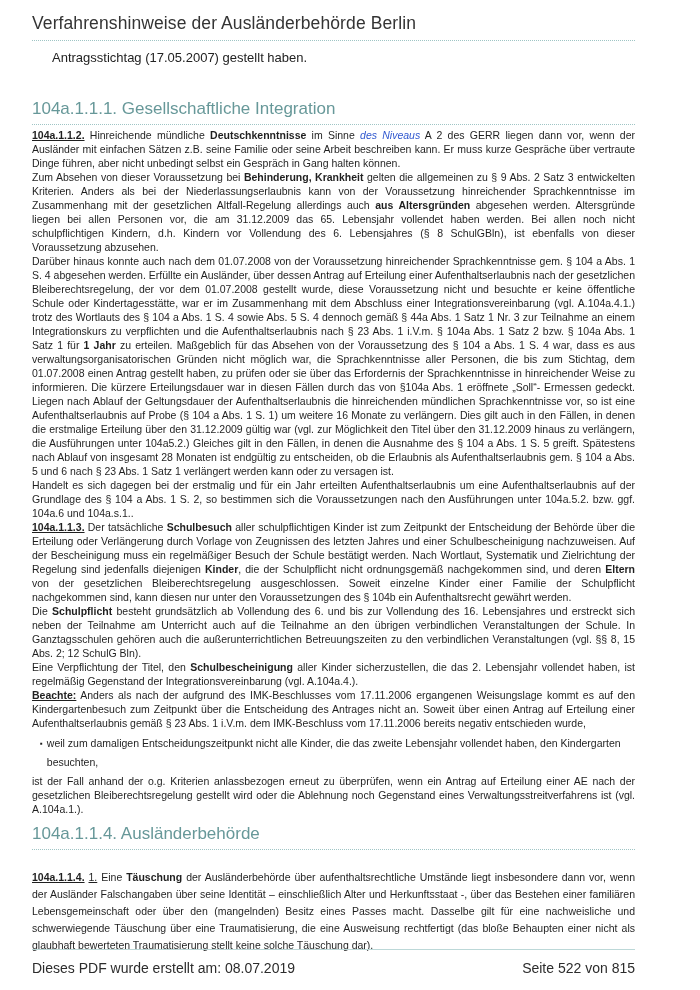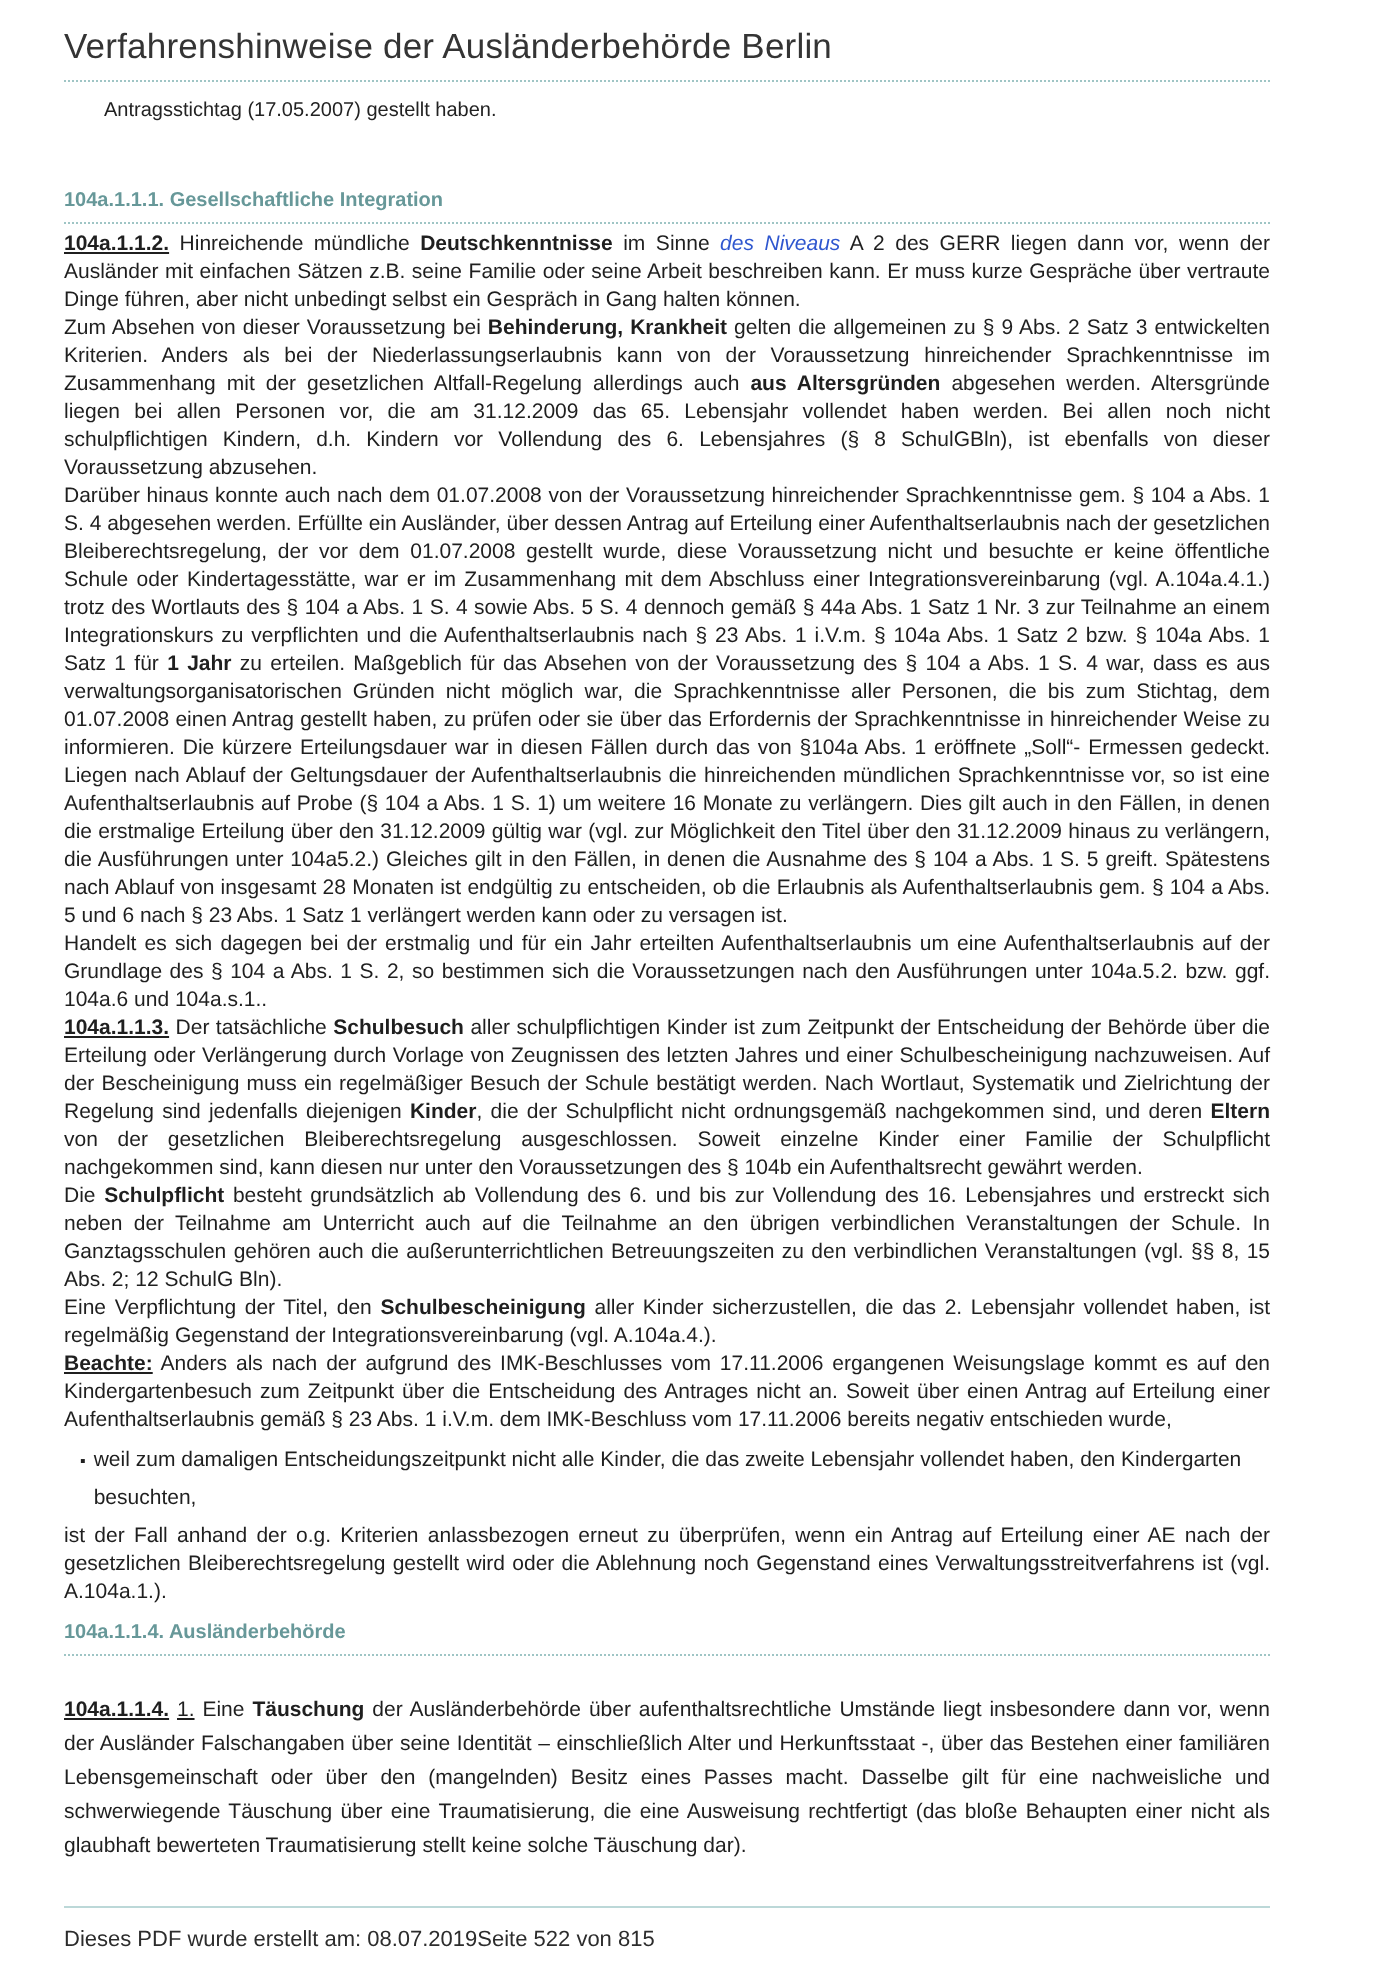--- a/index.html
+++ b/index.html
@@ -24,30 +24,30 @@
     margin: 0;
     font-size: 17.5px;
     font-weight: 400;
     letter-spacing: 0.1px;
     color: #343434;
     padding-bottom: 6px;
     border-bottom: 1px dotted var(--rule-color, #9fc5c5);
   }
   .intro-line {
     margin: 9px 0 34px 20px;
-    font-size: 10px;
+    font-size: 13px;
     color: #222222;
   }
   .doc-body {
     padding: 0 29px 0 32px;
   }
   .section-heading {
     margin: 8px 0 3px 0;
-    font-size: 10px;
-    font-weight: 700;
+    font-size: 17px;
+    font-weight: 400;
     color: var(--heading-color, #679899);
     padding-bottom: 5px;
     border-bottom: 1px dotted var(--rule-color, #9fc5c5);
   }
   .para {
     margin: 0;
     font-size: 10.5px;
     line-height: 14px;
     text-align: justify;
     color: #1f1f1f;
@@ -81,21 +81,22 @@
     left: 32px;
     right: 29px;
     bottom: 14px;
   }
   .footer-rule {
     border-top: 1px solid var(--footer-rule-color, #bcd8d8);
     margin-bottom: 10px;
   }
   .footer-row {
     display: flex;
-    font-size: 11px;
+    justify-content: space-between;
+    font-size: 14px;
     color: #2c2c2c;
   }
 </style>
 </head>
 <body>
 
 <div class="page">
 
   <header class="doc-header">
     <h1 class="doc-title">Verfahrenshinweise der Ausländerbehörde Berlin</h1>

